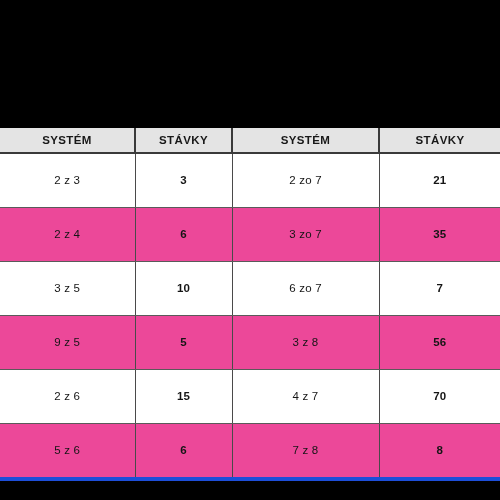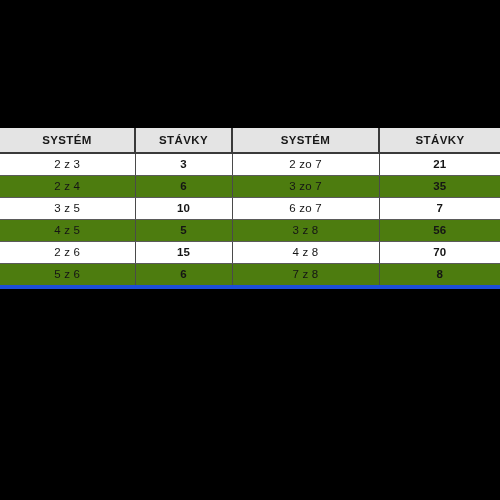--- a/index.html
+++ b/index.html
@@ -61,26 +61,26 @@
     border-bottom: 2px solid #3a3a3a;
     box-sizing: border-box;
   }
   thead th:last-child { border-right: none; }
 
   tbody tr {
     height: 21px;
   }
 
   tbody tr.row-white { background: #ffffff; }
-  tbody tr.row-tint  { background: #4d7c0f; }
+  tbody tr.row-tint  { background: #ec4899; }
 
   tbody td {
     height: 21px;
     line-height: 21px;
-    padding: 0;
+    padding: 16px;
     text-align: center;
     font-size: 11.5px;
     color: #151515;
     border-right: 1px solid #4a4a4a;
     border-bottom: 1px solid #5a5a5a;
     box-sizing: border-box;
     white-space: nowrap;
   }
   tbody td:last-child { border-right: none; }
   tbody tr:last-child td { border-bottom: 4px solid #1d4ed8; }
@@ -121,29 +121,29 @@
             <td class="cell-system">3 zo 7</td>
             <td class="cell-count">35</td>
           </tr>
           <tr class="row-white">
             <td class="cell-system">3 z 5</td>
             <td class="cell-count">10</td>
             <td class="cell-system">6 zo 7</td>
             <td class="cell-count">7</td>
           </tr>
           <tr class="row-tint">
-            <td class="cell-system">4 z 5</td>
+            <td class="cell-system">9 z 5</td>
             <td class="cell-count">5</td>
             <td class="cell-system">3 z 8</td>
             <td class="cell-count">56</td>
           </tr>
           <tr class="row-white">
             <td class="cell-system">2 z 6</td>
             <td class="cell-count">15</td>
-            <td class="cell-system">4 z 8</td>
+            <td class="cell-system">4 z 7</td>
             <td class="cell-count">70</td>
           </tr>
           <tr class="row-tint">
             <td class="cell-system">5 z 6</td>
             <td class="cell-count">6</td>
             <td class="cell-system">7 z 8</td>
             <td class="cell-count">8</td>
           </tr>
         </tbody>
     </table>

